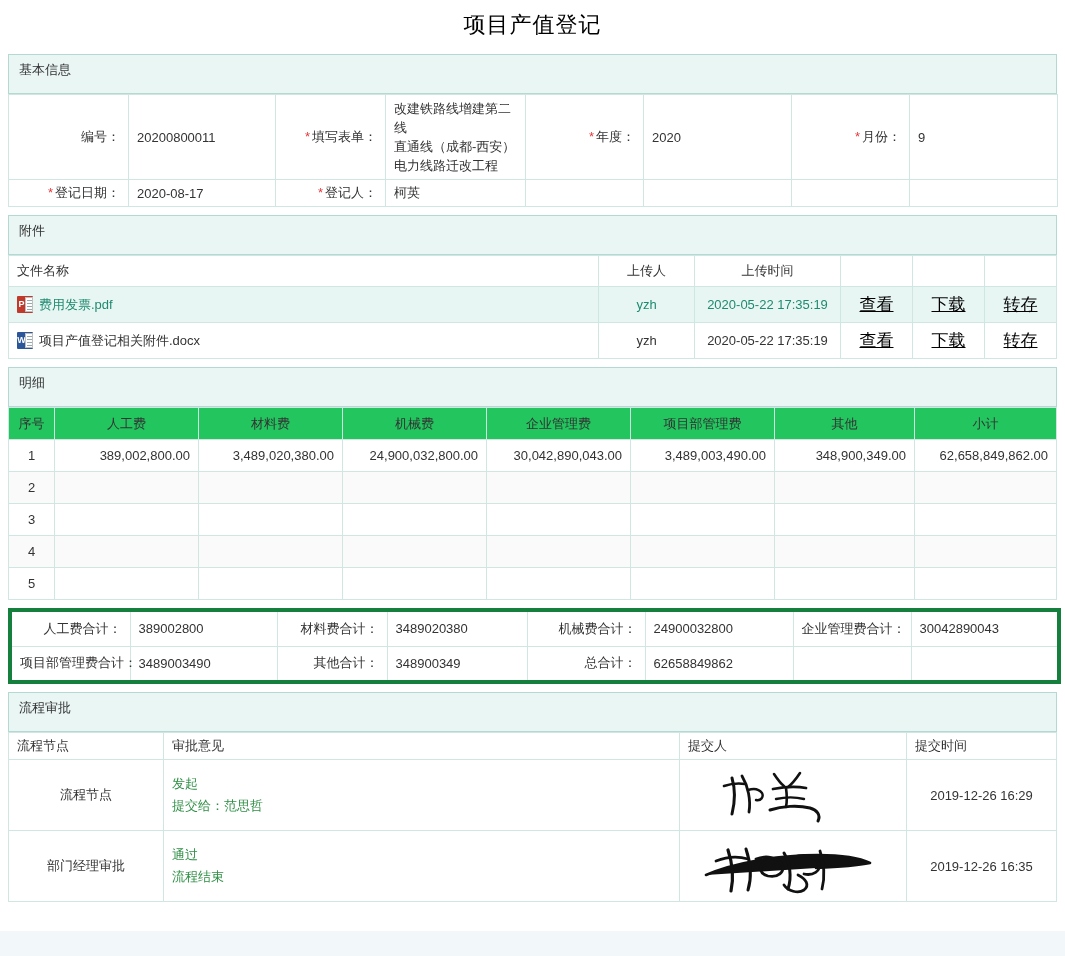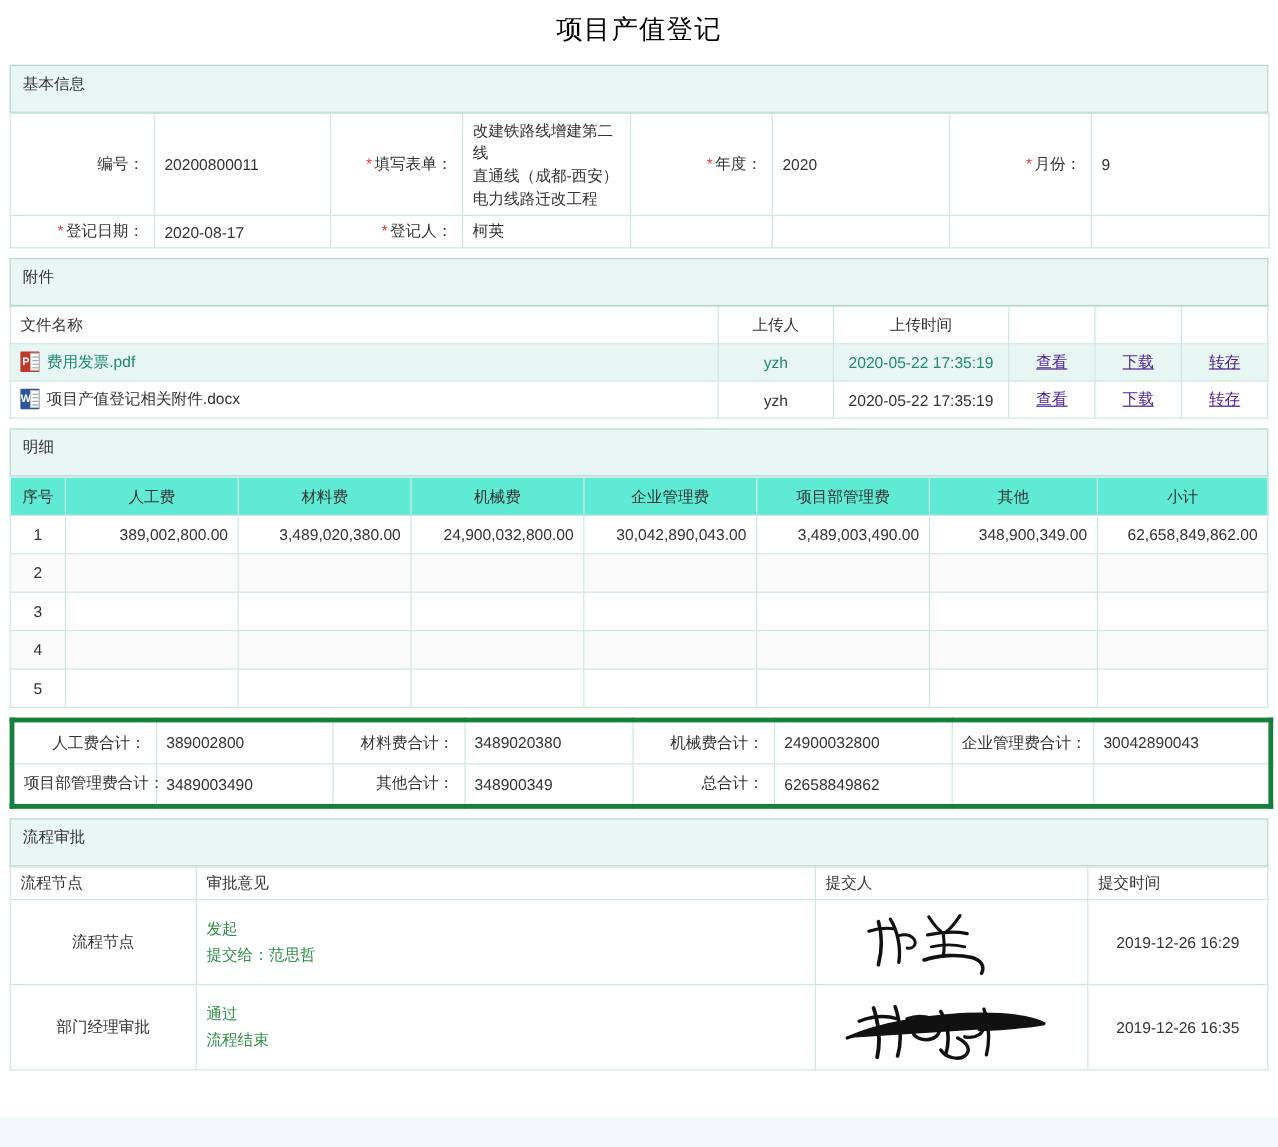--- a/index.html
+++ b/index.html
@@ -58,22 +58,22 @@
   .req { color: #e4393c; margin-right: 2px; }
   .tight { line-height: 19px; }
 
   
   table.att td, table.att th { padding: 6px 8px; }
   table.att thead td { background: #ffffff; text-align: center; }
   table.att td.namecol { text-align: left; margin-top: 28px; }
   tr.rowhi td { background: #e8f6f3; }
   .filelink { color: #1f8a70; text-decoration: none; }
   a.act {
-    color: #4c1d95;
-    font-size: 13px;
+    color: #000000;
+    font-size: 17px;
   }
   .fi {
     display: inline-block;
     width: 16px; height: 17px;
     position: relative;
     vertical-align: -4px;
     margin-right: 6px;
   }
   .fi .body {
     position: absolute; left: 0; top: 0;
@@ -94,21 +94,21 @@
   .fi .sheet:before {
     content: ""; position: absolute; left: 1px; top: 2px;
     width: 5px; height: 1px; background: #9aa;
     box-shadow: 0 3px 0 #9aa, 0 6px 0 #9aa, 0 9px 0 #9aa;
   }
   .fi-pdf .body { background: #c0392b; }
   .fi-doc .body { background: #2b579a; }
 
   
   table.detail td { height: 32px; text-align: right; }
-  table.detail thead td { text-align: center; background: #5eead4; }
+  table.detail thead td { text-align: center; background: #22c55e; }
   table.detail td.idx { text-align: center; }
   tr.alt td { background: #fafafa; }
 
   
   table.sums td { height: 36px; }
 
   
   table.flow thead td { text-align: left; }
   table.flow td.node { text-align: center; }
   table.flow td.opinion { color: #2f8f46; line-height: 22px; text-align: left; }

